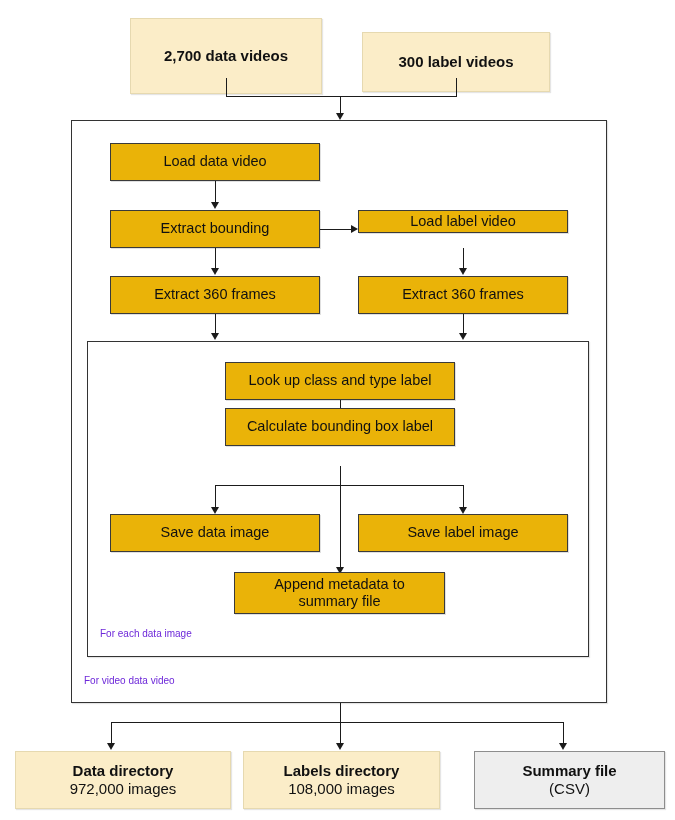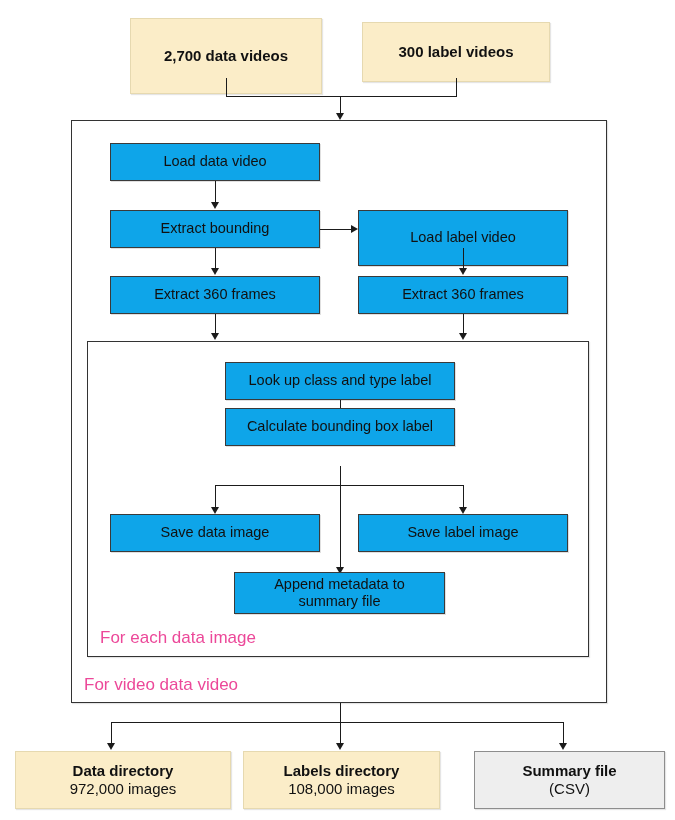--- a/index.html
+++ b/index.html
@@ -22,21 +22,21 @@
     box-sizing: border-box;
     display: flex;
     align-items: center;
     justify-content: center;
     text-align: center;
     color: #111111;
     line-height: 1.18;
   }
 
   .node.plain {
-    background: #0ea5e9;
+    background: #eab308;
     border: 1px solid #3a3a3a;
     font-size: 14.5px;
     box-shadow: 1px 1px 0 rgba(0,0,0,0.12);
     text-align: center;
   }
 
   .node.terminal {
     background: #fbedc8;
     border: 1px solid #e6d9b0;
     font-size: 15px;
@@ -69,22 +69,22 @@
   
   .container-frame {
     position: absolute;
     box-sizing: border-box;
     border: 1px solid #333333;
     background: transparent;
     box-shadow: 1px 1px 1px rgba(0,0,0,0.10);
   }
   .container-label {
     position: absolute;
-    font-size: 17px;
-    color: #ec4899;
+    font-size: 10px;
+    color: #6d28d9;
     white-space: nowrap;
   }
 
   
   .ln-v {
     position: absolute;
     width: 0;
     border-left: 1.4px solid #1b1b1b;
   }
   .ln-h {
@@ -109,21 +109,21 @@
 </style>
 </head>
 <body>
 
 <div id="page">
 
   <div class="node terminal" style="left:130px; top:18px; width:192px; height:76px;">
     <span class="ln-bold">2,700 data videos</span>
   </div>
 
-  <div class="node terminal" style="left:362px; top:22px; width:188px; height:60px;">
+  <div class="node terminal" style="left:362px; top:32px; width:188px; height:60px;">
     <span class="ln-bold">300 label videos</span>
   </div>
 
   <div class="ln-v" style="left:226px; top:78px; height:18px;"></div>
   <div class="ln-v" style="left:456px; top:78px; height:18px;"></div>
   <div class="ln-h" style="left:226px; top:96px; width:231px;"></div>
   <div class="ln-v" style="left:340px; top:96px; height:18px;"></div>
   <div class="arrowhead" style="left:336px; top:113px;"></div>
 
   <div class="container-frame" style="left:71px; top:120px; width:536px; height:583px;"></div>
@@ -143,21 +143,21 @@
   <div class="ln-h" style="left:320px; top:229px; width:31px;"></div>
   <div class="arrowhead right" style="left:351px; top:224.5px;"></div>
 
   <div class="ln-v" style="left:215px; top:248px; height:21px;"></div>
   <div class="arrowhead" style="left:211px; top:268px;"></div>
 
   <div class="node plain" style="left:110px; top:276px; width:210px; height:38px;">
     <span>Extract 360 frames</span>
   </div>
 
-  <div class="node plain" style="left:358px; top:210px; width:210px; height:56px;">
+  <div class="node plain" style="left:358px; top:210px; width:210px; height:23px;">
     <span>Load label video</span>
   </div>
 
   <div class="ln-v" style="left:463px; top:248px; height:21px;"></div>
   <div class="arrowhead" style="left:459px; top:268px;"></div>
 
   <div class="node plain" style="left:358px; top:276px; width:210px; height:38px;">
     <span>Extract 360 frames</span>
   </div>
 

